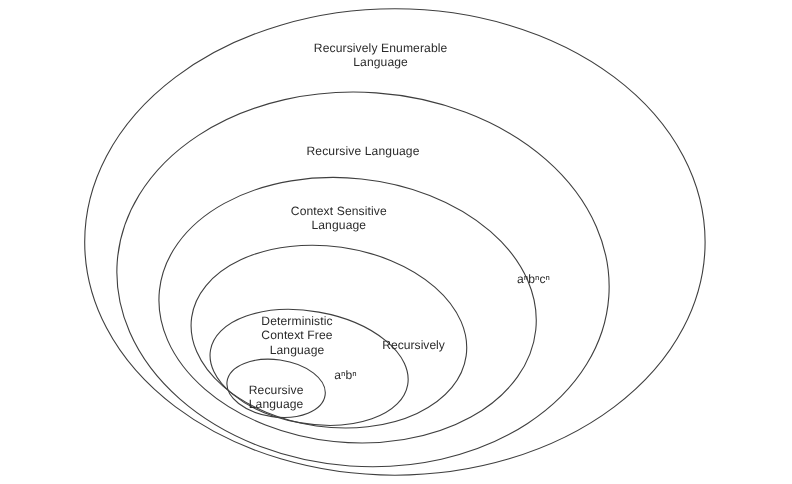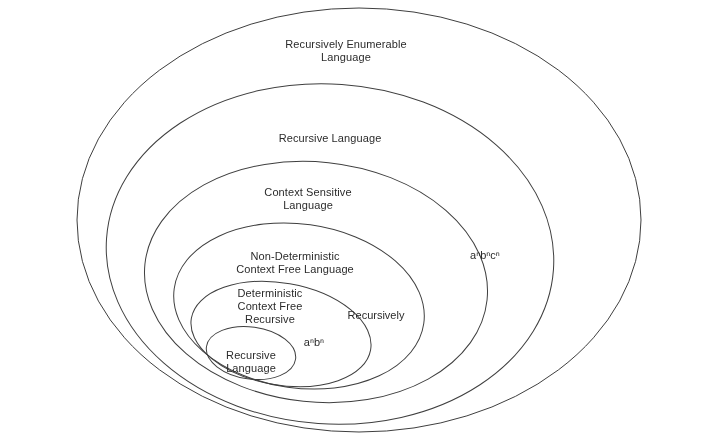--- a/index.html
+++ b/index.html
@@ -67,26 +67,24 @@
   </svg>
 
   <div class="set-label pos-re">Recursively Enumerable
 Language</div>
 
   <div class="set-label pos-rec">Recursive Language</div>
 
   <div class="set-label pos-cs">Context Sensitive
 Language</div>
 
-  <div class="set-label pos-ndcfl">Non-Deterministic
-Context Free Language</div>
 
   <div class="set-label pos-dcfl">Deterministic
 Context Free
-Recursive</div>
+Language</div>
 
   <div class="set-label pos-inner-rec">Recursive
 Language</div>
 
   <div class="annotation pos-anbncn">aⁿbⁿcⁿ</div>
 
   <div class="annotation pos-palin">Recursively</div>
 
   <div class="annotation pos-anbn">aⁿbⁿ</div>
 

